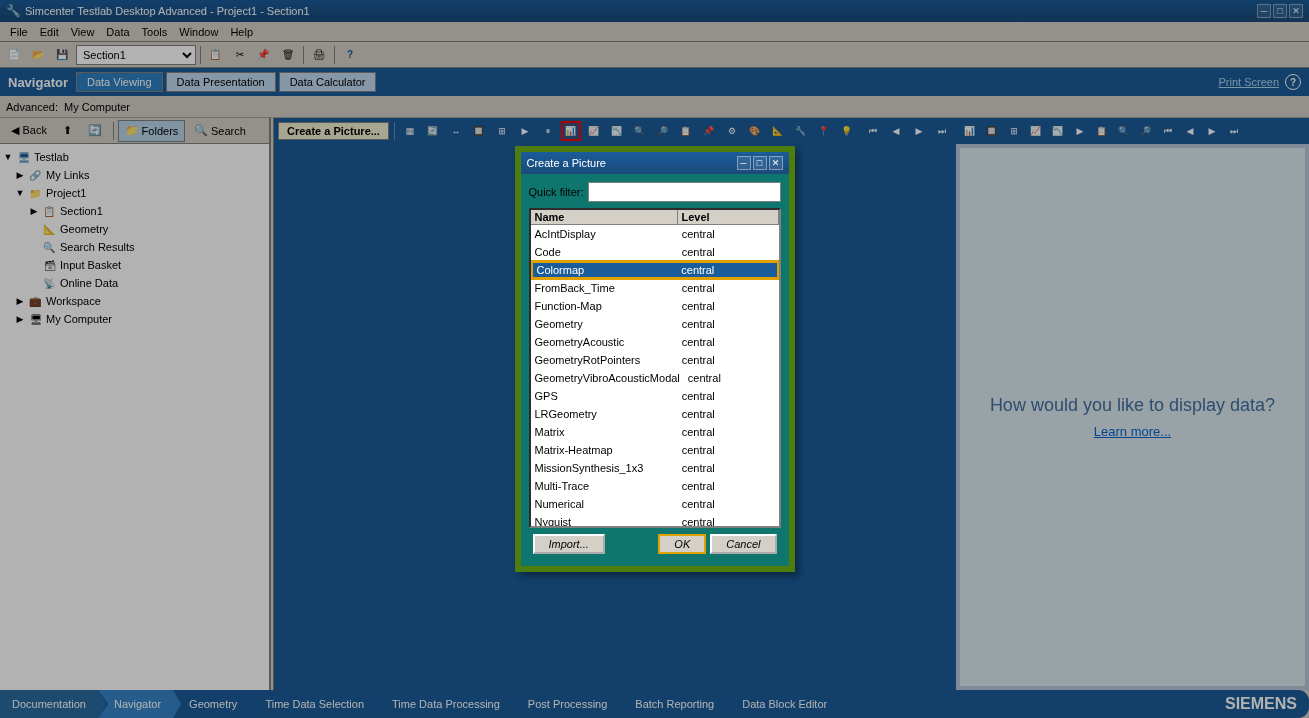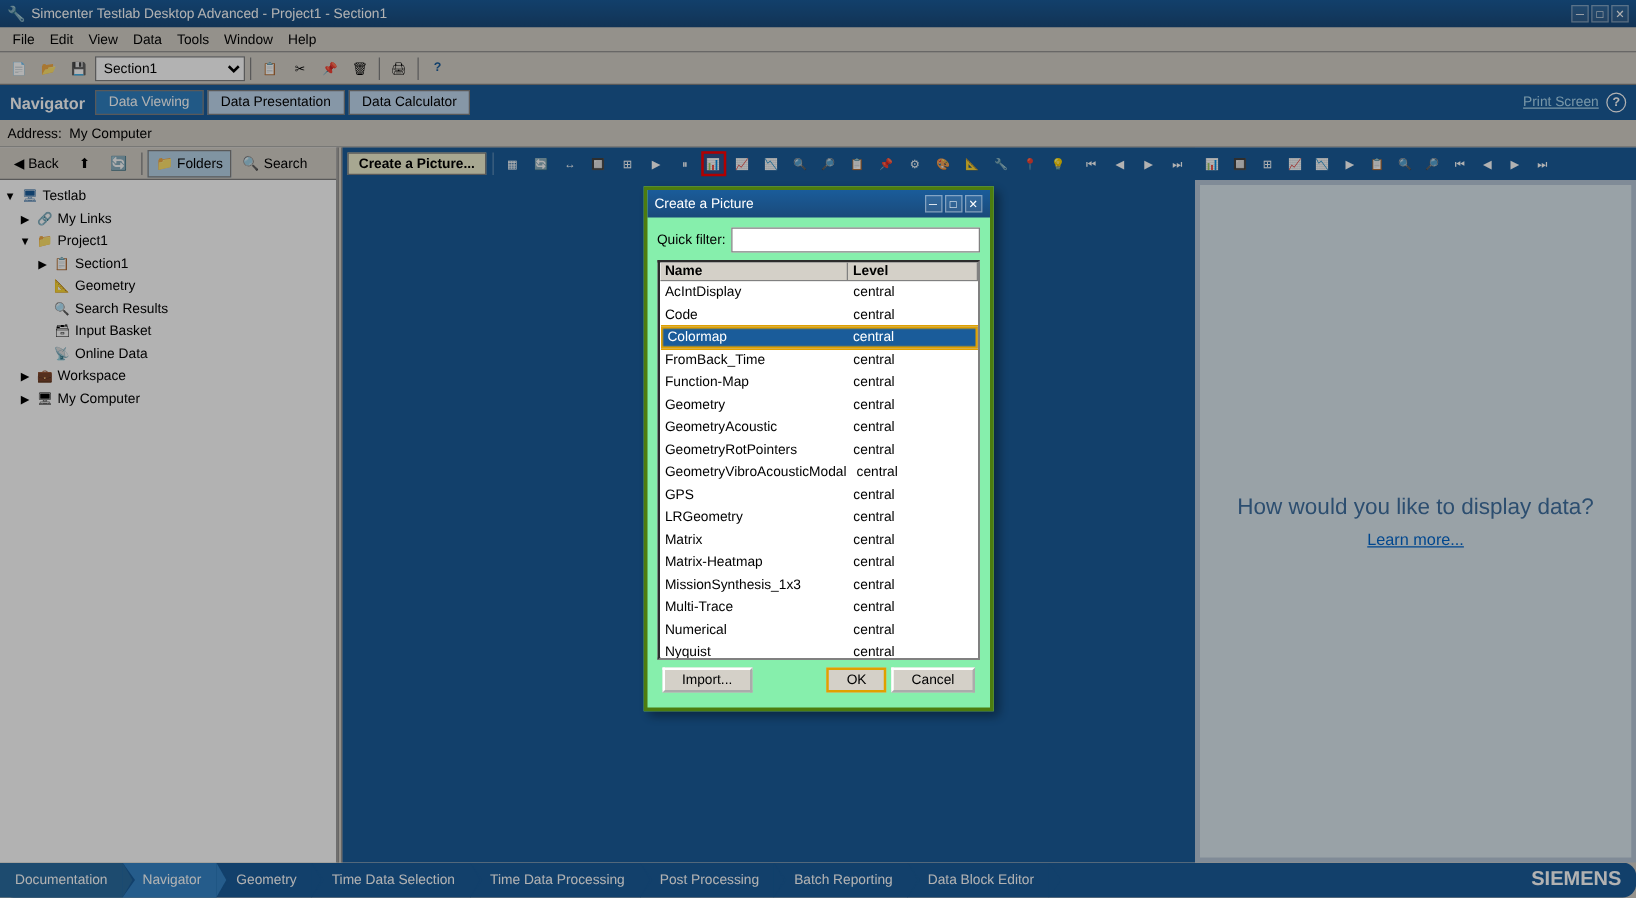--- a/index.html
+++ b/index.html
@@ -218,22 +218,22 @@
     #modal-overlay {
       position: fixed;
       top: 0; left: 0; right: 0; bottom: 0;
       background: rgba(0,0,0,0.3);
       display: flex;
       align-items: center;
       justify-content: center;
       z-index: 100;
     }
     #modal {
-      background: #86efac;
-      border: 3px solid #4d7c0f;
+      background: #0f766e;
+      border: 6px solid #4d7c0f;
       box-shadow: 4px 4px 8px rgba(0,0,0,0.4);
       width: 280px;
     }
     #modal-titlebar {
       height: 22px;
       background: linear-gradient(to bottom, #1a5c9a, #1a4a7a);
       display: flex;
       align-items: center;
       padding: 0 6px;
       color: white;
@@ -279,20 +279,21 @@
     .modal-cell.level { flex: 1; }
     #modal-footer { display: flex; justify-content: space-between; padding: 6px 4px 4px; }
     #modal-footer .footer-left { display: flex; gap: 4px; }
     #modal-footer .footer-right { display: flex; gap: 4px; }
     .modal-footer-btn {
       padding: 2px 14px;
       background: #d4d0c8;
       border: 2px outset #ffffff;
       cursor: pointer;
       font-size: 11px;
+      font-style: italic;
     }
     .modal-footer-btn.ok-btn { border: 2px solid #e0a000; background: #d4d0c8; }
 
     
     #right-structure {
       flex: 1;
       display: flex;
       flex-direction: row;
     }
     #top-strip-area {
@@ -367,21 +368,21 @@
   <span style="color:white;font-size:13px;font-weight:bold;margin-right:8px;">Navigator</span>
   <button class="nav-tab active" style="background:#3080c0;color:white;">Data Viewing</button>
   <button class="nav-tab">Data Presentation</button>
   <button class="nav-tab">Data Calculator</button>
   <span style="flex:1;"></span>
   <span class="nav-print">Print Screen</span>
   <span class="nav-help" style="color:white;border:1px solid white;border-radius:50%;width:16px;height:16px;display:flex;align-items:center;justify-content:center;font-size:10px;font-weight:bold;">?</span>
 </div>
 
 <div id="address-bar">
-  <span class="addr-label">Address:</span>
+  <span class="addr-label">Advanced:</span>
   <span class="addr-value">My Computer</span>
 </div>
 
 <div id="content-area" style="display:flex;height:calc(718px - 22px - 20px - 26px - 28px - 22px - 28px);border-bottom:none;">
 
   <div id="left-panel">
 
     <div id="left-toolbar">
       <button class="ltb-btn">◀ Back</button>
       <button class="ltb-btn">⬆</button>

